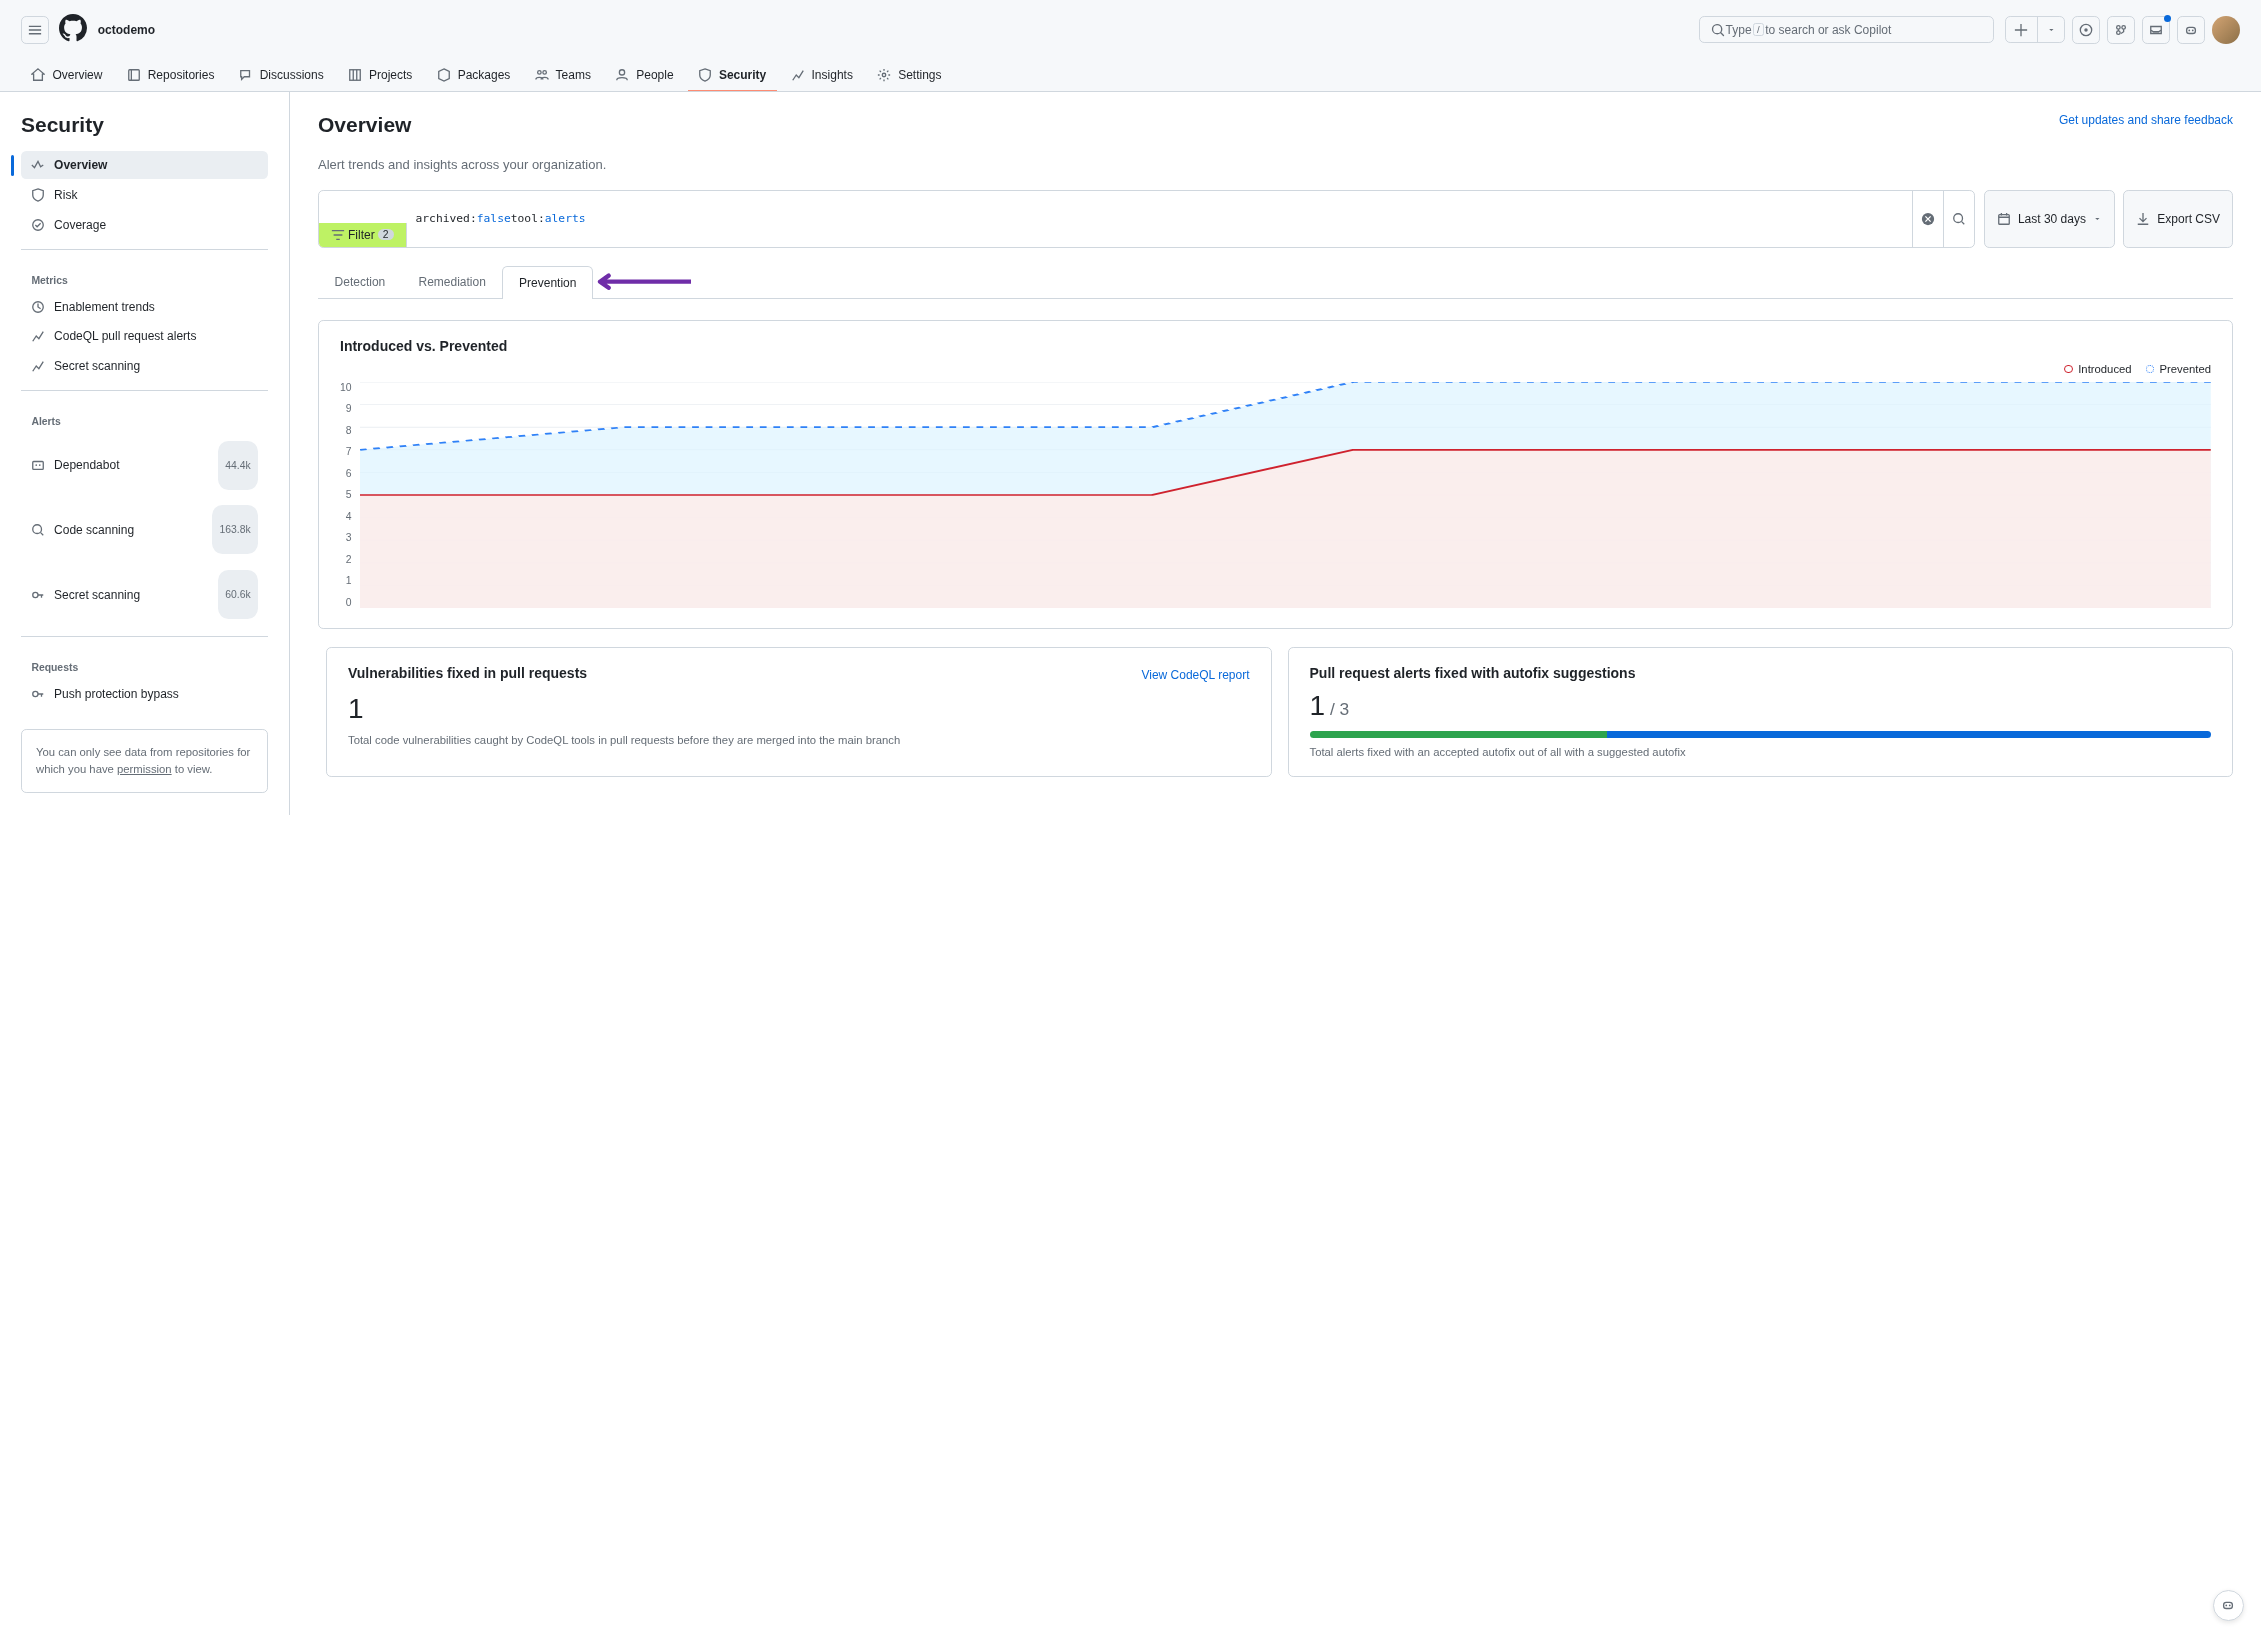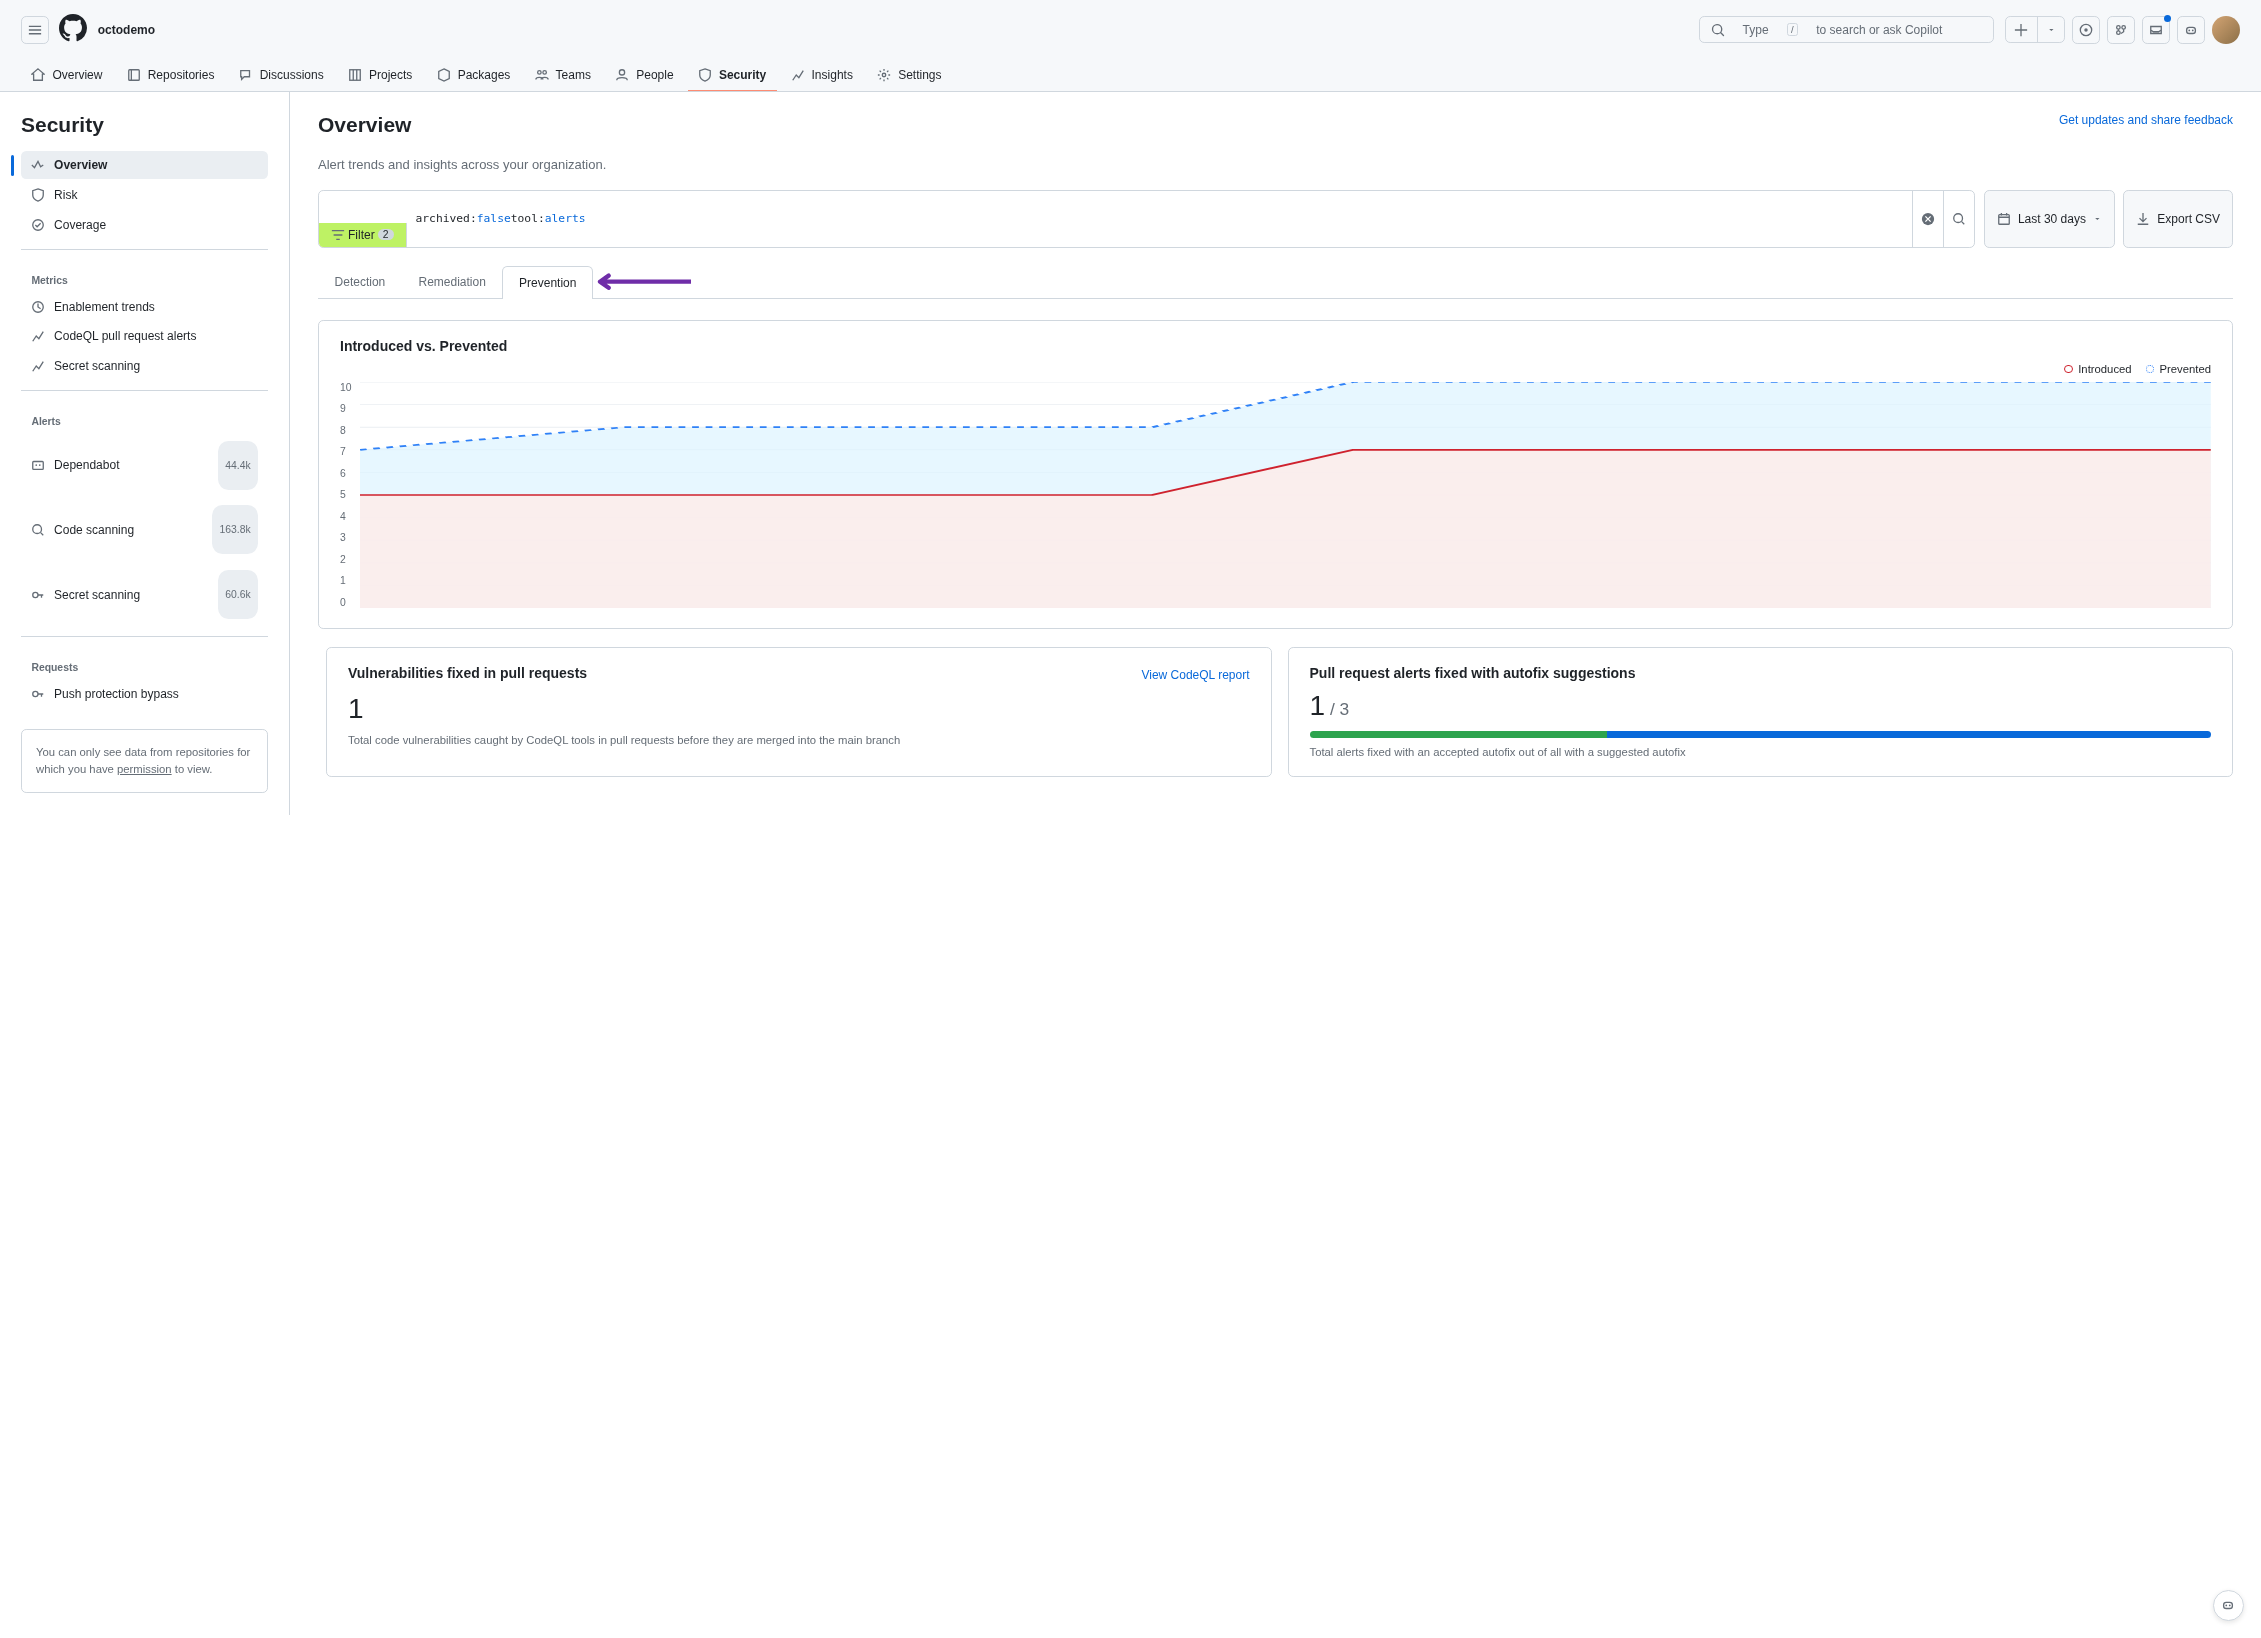--- a/index.html
+++ b/index.html
@@ -3,21 +3,21 @@
 <meta charset="utf-8">
 <style>
 * { box-sizing: border-box; margin: 0; padding: 0; }
 body { font-family: -apple-system, BlinkMacSystemFont, "Segoe UI", Helvetica, Arial, sans-serif; background: #ffffff; color: #1f2328; font-size: 12px; }
 .topbar { display: flex; align-items: center; padding: 14px 21px; gap: 10.4px; background: #f6f8fa; }
 .icon-btn { width: 28px; height: 28px; border: 0.9px solid #d0d7de; border-radius: 5.2px; display: flex; align-items: center; justify-content: center; background: #f6f8fa; cursor: pointer; }
 .icon-btn svg { width: 14px; height: 14px; fill: #656d76; }
 .logo svg { width: 28px; height: 28px; fill: #1f2328; }
 .org-name { font-size: 12px; font-weight: 600; color: #1f2328; }
 .spacer { flex: 1; }
-.search-bar { display: flex; align-items: center; border: 0.9px solid #d0d7de; border-radius: 5.2px; padding: 5.2px 10.4px; width: 295px; gap: 18px; background: #f6f8fa; color: #656d76; }
+.search-bar { display: flex; align-items: center; border: 0.9px solid #d0d7de; border-radius: 5.2px; padding: 5.2px 10.4px; width: 295px; gap: 1px; background: #f6f8fa; color: #656d76; }
 .search-bar .kbd { border: 0.9px solid #d0d7de; border-radius: 2.6px; padding: 0 3.5px; font-size: 9.6px; }
 .top-actions { display: flex; gap: 7px; align-items: center; }
 .split-btn { display: flex; border: 0.9px solid #d0d7de; border-radius: 5.2px; overflow: hidden; }
 .split-btn > div { padding: 5.2px 8.7px; display: flex; align-items: center; }
 .split-btn > div:first-child { border-right: 0.9px solid #d0d7de; }
 .avatar { width: 28px; height: 28px; border-radius: 50%; background: linear-gradient(135deg,#d4a574,#8b6f47); }
 .notif-dot { position: relative; }
 .notif-dot::after { content: ''; position: absolute; top: -1.7px; right: -1.7px; width: 7px; height: 7px; background: #0969da; border-radius: 50%; }
 
 .navbar { display: flex; gap: 3.5px; padding: 0 21px; border-bottom: 0.9px solid #d0d7de; background: #f6f8fa; }
@@ -59,21 +59,21 @@
 .tab.active { color: #1f2328; border-color: #d0d7de; border-radius: 5.2px 5.2px 0 0; background: #fff; position: relative; top: 0.9px; }
 .arrow { position: absolute; left: 269px; top: 7px; }
 
 .card { border: 0.9px solid #d0d7de; border-radius: 5.2px; padding: 17.4px 21px; margin-bottom: 17.4px; }
 .card h3 { font-size: 14px; font-weight: 600; margin-bottom: 3.5px; }
 .card .sub { color: #656d76; font-size: 11.3px; }
 .legend { display: flex; justify-content: flex-end; gap: 14px; font-size: 11.3px; margin-top: 8.7px; }
 .legend-item { display: flex; align-items: center; gap: 5.2px; }
 .legend-dot { width: 8.7px; height: 8.7px; border-radius: 50%; border: 1.7px solid; }
 .chart-wrap { display: flex; margin-top: 7px; }
-.y-axis { display: flex; flex-direction: column; justify-content: space-between; padding-right: 8.7px; font-size: 10.4px; color: #656d76; height: 226px; }
+.y-axis { display: flex; flex-direction: column; justify-content: space-between; padding-right: 8.7px; font-size: 10.4px; color: #656d76; height: 226px; text-align: right; }
 .plot { flex: 1; position: relative; }
 .x-axis { display: flex; justify-content: space-between; font-size: 10.4px; color: #656d76; margin-top: 7px; margin-left: 21px; }
 
 .cards-row { display: flex; gap: 16px; padding-left: 8px; }
 .cards-row .card { flex: 1; }
 .card-head { display: flex; align-items: center; }
 .card-head .link { margin-left: auto; color: #0969da; font-size: 12px; cursor:pointer; }
 .big-num { font-size: 28px; font-weight: 400; margin: 8.7px 0; }
 .big-num .denom { color: #656d76; font-size: 17.4px; }
 .progress { height: 7px; border-radius: 3.5px; display: flex; overflow: hidden; margin-bottom: 8.7px; }

